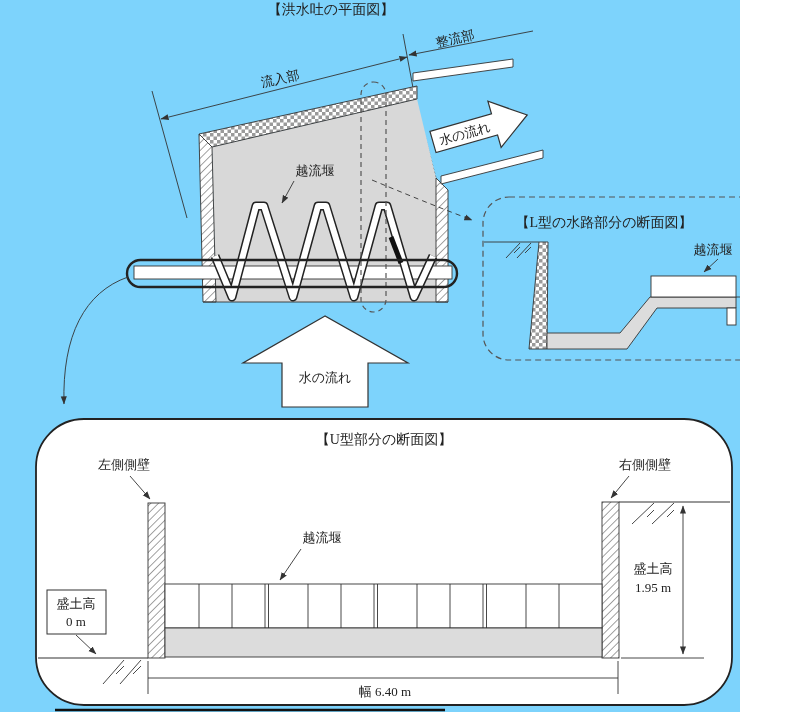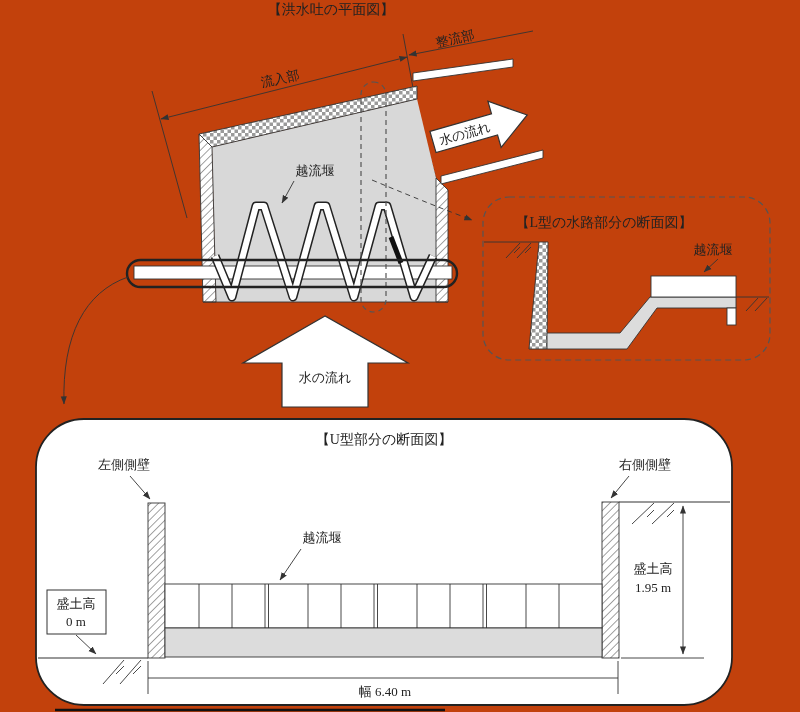--- a/index.html
+++ b/index.html
@@ -1,16 +1,16 @@
 <!DOCTYPE html>
 <html><head>
 <meta charset="utf-8">
 <style>
   html,body{margin:0;padding:0;background:#ffffff;}
-  .stage{position:relative;width:800px;height:712px;background:#c2410c;overflow:hidden;}
+  .stage{position:relative;width:740px;height:712px;background:#7dd3fc;overflow:hidden;}
   svg{font-family:"Liberation Serif","DejaVu Serif",serif;}
   text{fill:#222;font-size:13px;}
   .ttl{font-size:14px;}
   .thin{stroke:#333;stroke-width:0.9;fill:none;}
 </style>
 </head>
 <body>
 
 <div class="stage">
 <svg width="800" height="712" viewBox="0 0 800 712">

